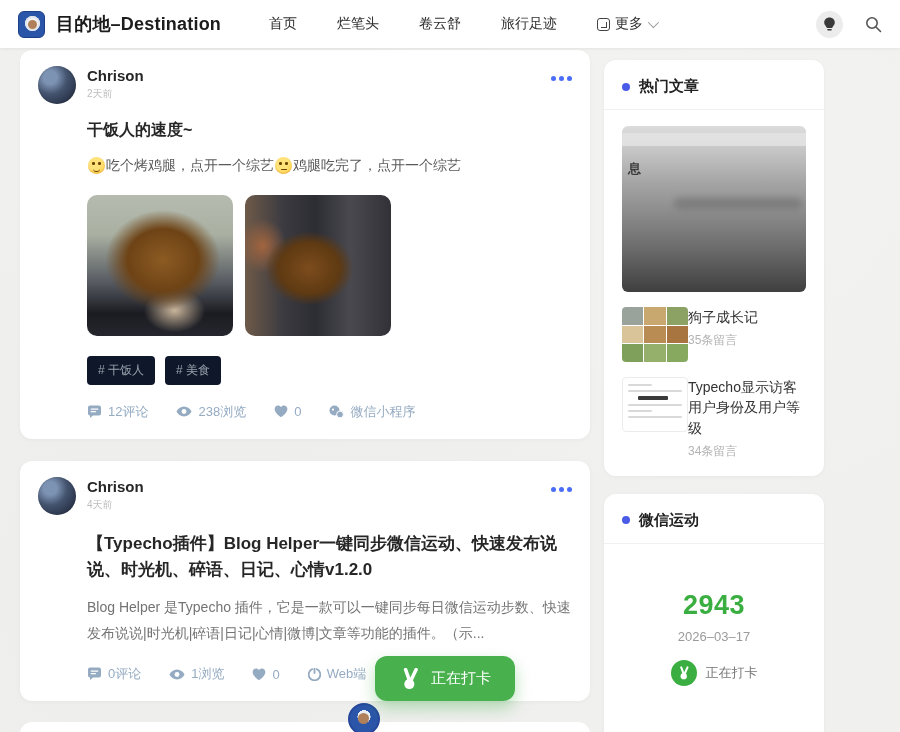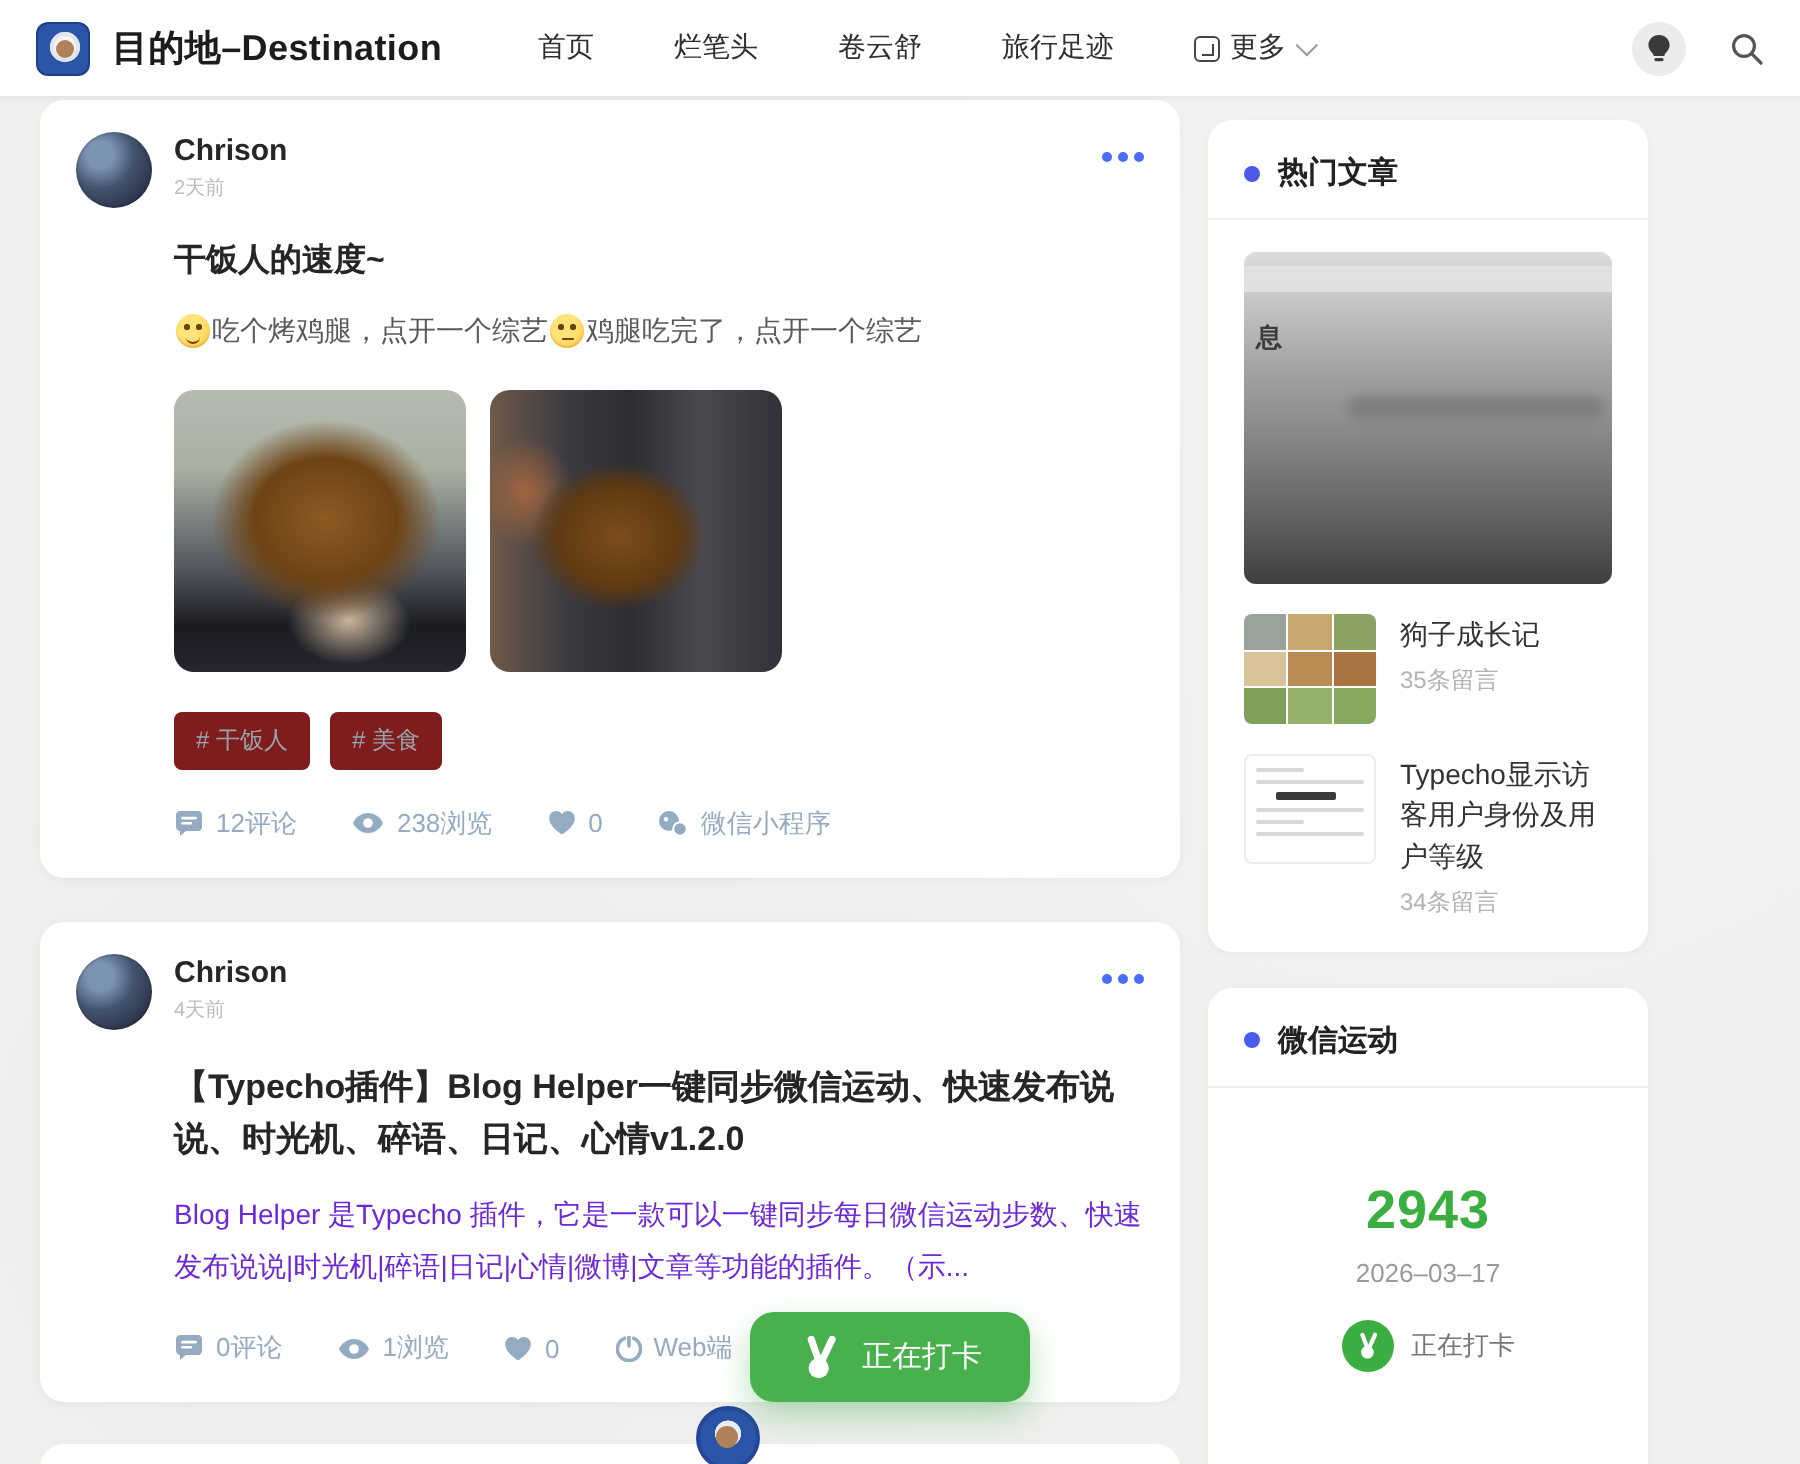--- a/index.html
+++ b/index.html
@@ -45,61 +45,61 @@
     box-shadow:inset 0 0 0 1px rgba(0,0,0,.08); }
   .post-meta { margin-left:11px; padding-top:1px; }
   .post-author { font-size:15px; font-weight:bold; color:#262626; }
   .post-time { font-size:10px; color:#bdbdbd; margin-top:3px; }
   .dots-menu { margin-left:auto; display:flex; gap:3px; padding-top:10px; cursor:pointer; }
   .dots-menu i { width:5px; height:5px; border-radius:50%; background:#4a6cf6; display:block; }
   .post-body { margin-left:49px; }
   .post-title { font-size:16px; font-weight:bold; color:#262626; margin-top:16px; }
   .post-title.big { font-size:17px; line-height:1.55; }
   .post-text { font-size:14px; color:#5a5a5a; margin-top:13px; line-height:1.7; display:flex; align-items:center; flex-wrap:wrap; }
-  .post-excerpt { font-size:14px; color:#6d28d9; margin-top:12px; line-height:1.85; }
+  .post-excerpt { font-size:14px; color:#737373; margin-top:12px; line-height:1.85; }
   .emoji { width:17px; height:17px; border-radius:50%; display:inline-block; position:relative; margin:0 1px;
     background:radial-gradient(circle at 38% 32%, #ffe37a 0 40%, #ffc83d 100%); box-shadow:inset 0 -1px 1px rgba(200,120,0,.35); }
   .emoji::before { content:""; position:absolute; left:4px; top:5px; width:2.5px; height:2.5px; border-radius:50%;
     background:#6b4300; box-shadow:6px 0 0 #6b4300; }
   .emoji.smile::after { content:""; position:absolute; left:5px; top:10px; width:7px; height:3.5px;
     border-bottom:1.6px solid #6b4300; border-radius:0 0 7px 7px; }
   .emoji.plain::after { content:""; position:absolute; left:5.5px; top:11.5px; width:6px; height:1.6px;
     background:#6b4300; border-radius:2px; }
   .photo-row { display:flex; gap:12px; margin-top:17px; }
   .photo { width:146px; height:141px; border-radius:10px; overflow:hidden; position:relative; }
   .photo.p1 { background:
       radial-gradient(ellipse 58% 52% at 52% 46%, #8c5b23 0%, #6e4315 42%, rgba(0,0,0,0) 68%),
       radial-gradient(ellipse 30% 22% at 60% 82%, #c9b49a 0%, rgba(0,0,0,0) 70%),
       linear-gradient(180deg, #b6bbaf 0%, #a9b0a2 28%, #565a61 62%, #1b1c22 84%, #26272e 100%); }
   .photo.p2 { background:
       radial-gradient(ellipse 46% 40% at 44% 52%, #7c4c1d 0%, #5f3a12 45%, rgba(0,0,0,0) 66%),
       radial-gradient(ellipse 22% 26% at 12% 36%, #a2653f 0%, rgba(0,0,0,0) 75%),
       linear-gradient(90deg, #6e5a49 0%, #3c3b41 26%, #2c2c33 48%, #4a4950 72%, #323138 100%); }
   .tag-row { display:flex; gap:10px; margin-top:20px; }
-  .tag { background:#7f1d1d; color:#98a3ad; font-size:12px; padding:6px 11px; border-radius:4px; cursor:pointer; }
+  .tag { background:#0f172a; color:#98a3ad; font-size:12px; padding:6px 11px; border-radius:4px; cursor:pointer; }
   .stat-row { display:flex; align-items:center; gap:28px; margin-top:18px; color:#95abc2; font-size:13px; }
   .stat { display:flex; align-items:center; gap:6px; cursor:pointer; }
   .stat svg { display:block; }
 
   
   .widget { margin-bottom:18px; }
   .widget-head { display:flex; align-items:center; gap:9px; padding:17px 18px 13px; border-bottom:1px solid #f0f0f0; }
   .widget-dot { width:8px; height:8px; border-radius:50%; background:#4a5be8; }
   .widget-title { font-size:15px; font-weight:bold; color:#222; }
   .widget-body { padding:16px 18px 16px; }
   .featured { height:166px; border-radius:6px; position:relative; overflow:hidden; cursor:pointer;
     background:linear-gradient(180deg, #dcdcdc 0%, #cfcfcf 9%, #a5a5a5 34%, #8c8c8c 52%, #6e6e6e 72%, #3f3f3f 100%); }
   .featured .f-bar { position:absolute; left:0; top:7px; width:100%; height:13px; background:#e2e2e2; opacity:.9; }
   .featured .f-text { position:absolute; left:6px; top:34px; font-size:13px; font-weight:bold; color:#3c3c3c; }
   .featured .f-blur { position:absolute; left:52px; top:72px; width:128px; height:12px; border-radius:6px; background:#7e7e7e; filter:blur(3px); }
   .featured .f-overlay { position:absolute; left:0; right:0; bottom:0; padding:8px 11px 9px;
     background:linear-gradient(180deg, rgba(50,50,50,0) 0%, rgba(45,45,45,.72) 30%, rgba(40,40,40,.9) 100%); }
   .featured .f-title { font-size:13px; color:#fff; line-height:1.5; }
   .featured .f-count { font-size:12px; color:#cfcfcf; margin-top:3px; }
-  .side-item { display:flex; gap:12px; margin-top:15px; cursor:pointer; }
+  .side-item { display:flex; margin-top:15px; cursor:pointer; }
   .thumb { width:66px; height:55px; border-radius:4px; flex:0 0 auto; overflow:hidden; position:relative; }
   .thumb.dogs { display:grid; grid-template-columns:1fr 1fr 1fr; grid-template-rows:1fr 1fr 1fr; gap:1px; background:#fff; }
   .thumb.dogs i { display:block; }
   .thumb.dogs i:nth-child(1){background:#9aa39b;} .thumb.dogs i:nth-child(2){background:#c8a86e;}
   .thumb.dogs i:nth-child(3){background:#8ca265;} .thumb.dogs i:nth-child(4){background:#d9c49a;}
   .thumb.dogs i:nth-child(5){background:#b98c54;} .thumb.dogs i:nth-child(6){background:#a8743f;}
   .thumb.dogs i:nth-child(7){background:#7fa05a;} .thumb.dogs i:nth-child(8){background:#95b06b;}
   .thumb.dogs i:nth-child(9){background:#86a95f;}
   .thumb.shot { background:#fff; border:1px solid #ececec; padding:6px 5px; }
   .thumb.shot i { display:block; height:2px; border-radius:1px; background:#d9d9d9; margin-bottom:4px; }

